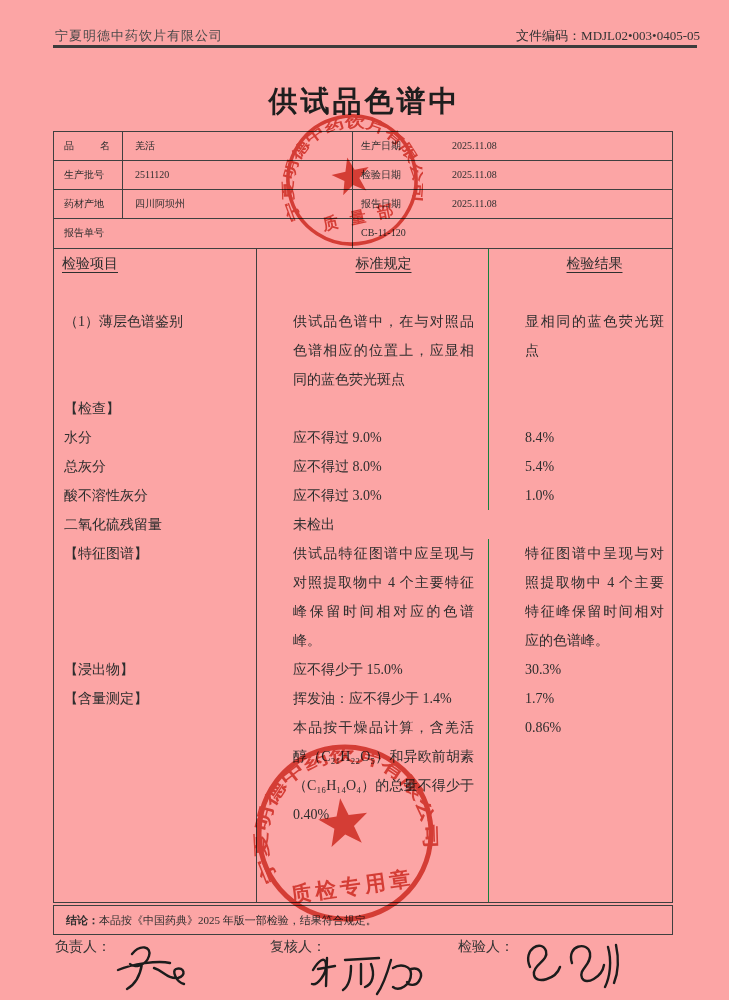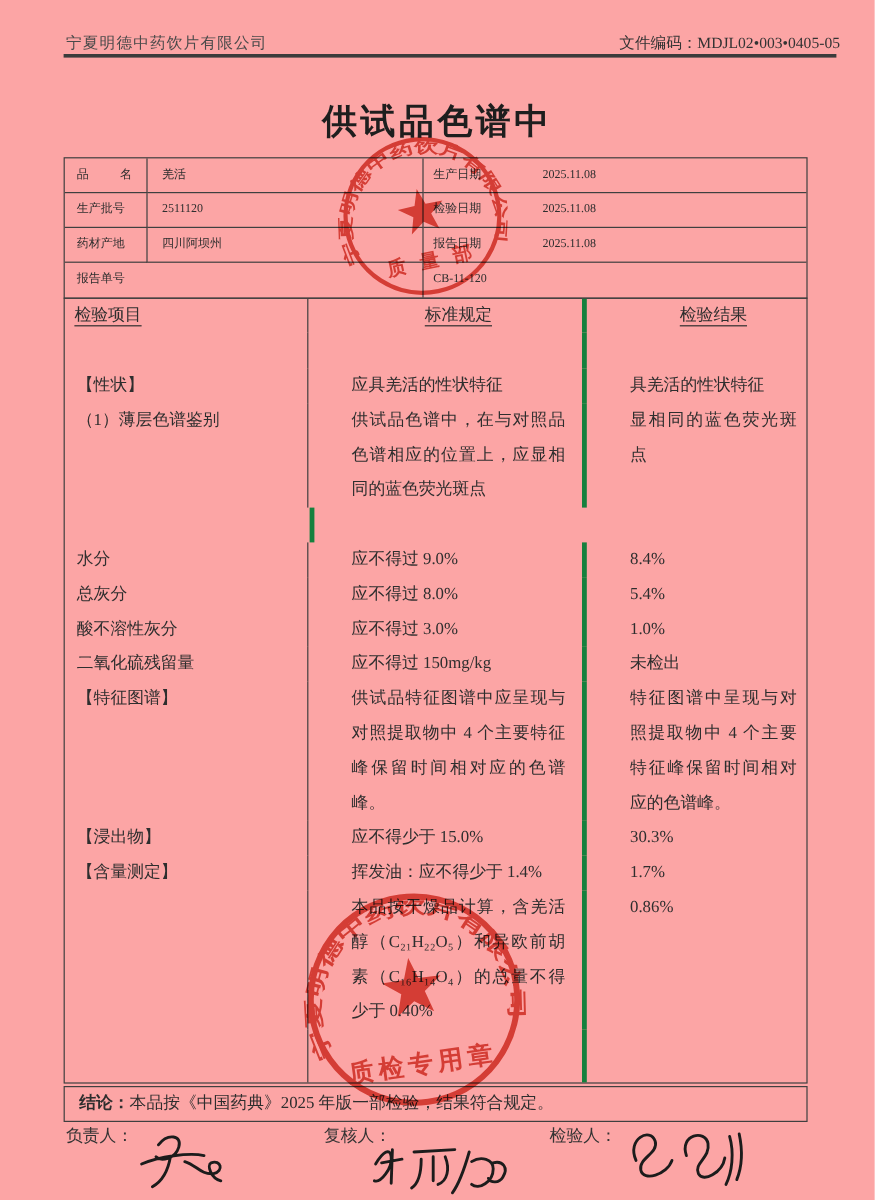--- a/index.html
+++ b/index.html
@@ -27,33 +27,33 @@
   .idlabel { padding-left:8px !important; }
   .idval { padding-left:2px !important; }
   .span2 { grid-column:1 / 3; }
   
   .main-table { position:absolute; left:53px; top:248px; width:620px; height:655px;
                 border:1px solid #3f3f3f; box-sizing:border-box; display:flex; flex-direction:column;
                 font-size:14px; }
   .mrow { display:flex; flex-direction:row; align-items:stretch;gap:24px; }
   .mrow > div { box-sizing:border-box; line-height:29px; }
   .c1 { width:203px; border-right:1px solid #3f3f3f; padding-left:10px; }
-  .c2 { width:208px; border-right:4px solid #15803d; padding:0 14px 0 12px; text-align:justify; }
+  .c2 { width:208px; border-right:1px solid #15803d; padding:0 14px 0 12px; text-align:justify; }
   .c3 { flex:1; padding:0 8px 0 12px; text-align:justify; }
   .mhead { height:28px; }
   .mhead .hc { text-align:center; }
   .mhead span { text-decoration:underline; text-underline-offset:4px; }
   .mhead .c1 { padding-left:8px; }
   .mspacer { height:30px; }
   .r1 { min-height:29px; }
   .r3 { min-height:87px; }
   .mfill { flex:1; }
   
   .conclusion { position:absolute; left:53px; top:905px; width:620px; height:30px; box-sizing:border-box;
-                border:1px solid #3f3f3f; line-height:28px; font-size:14px; padding-left:12px; }
+                border:1px solid #3f3f3f; line-height:28px; font-size:11px; padding-left:12px; }
   .conclusion b { font-weight:bold; }
   .sig-label { position:absolute; top:938px; font-size:14px; color:#333; }
   .sl1 { left:55px; } .sl2 { left:270px; } .sl3 { left:458px; }
   .sig-svg { position:absolute; }
   .sig-svg path { fill:none; stroke:#1c1c1c; stroke-width:2.4; stroke-linecap:round; stroke-linejoin:round; }
   
   .stamp { position:absolute; mix-blend-mode:multiply; opacity:0.82; pointer-events:none; }
   .stamp text { fill:#cf3a2b; font-family:"Liberation Serif","DejaVu Serif",serif; }
 </style>
 </head>
@@ -93,52 +93,47 @@
       <div class="c1"><span>检验项目</span></div>
       <div class="c2 hc"><span>标准规定</span></div>
       <div class="c3 hc"><span>检验结果</span></div>
     </div>
     <div class="mrow mspacer">
         <div class="c1"></div>
         <div class="c2"></div>
         <div class="c3"></div>
       </div>
 
-    <div class="mrow r1">
-      <div class="c1">【性状】</div>
-      <div class="c2">应具羌活的性状特征</div>
-      <div class="c3">具羌活的性状特征</div>
-    </div>
     <div class="mrow r3">
       <div class="c1">（1）薄层色谱鉴别</div>
       <div class="c2">供试品色谱中，在与对照品色谱相应的位置上，应显相同的蓝色荧光斑点</div>
       <div class="c3">显相同的蓝色荧光斑点</div>
     </div>
     <div class="mrow r1">
+      <div class="c1">【检查】</div>
       <div class="c2"></div>
       <div class="c3"></div>
     </div>
     <div class="mrow r1">
       <div class="c1">水分</div>
       <div class="c2">应不得过 9.0%</div>
       <div class="c3">8.4%</div>
     </div>
     <div class="mrow r1">
       <div class="c1">总灰分</div>
       <div class="c2">应不得过 8.0%</div>
       <div class="c3">5.4%</div>
     </div>
     <div class="mrow r1">
       <div class="c1">酸不溶性灰分</div>
       <div class="c2">应不得过 3.0%</div>
       <div class="c3">1.0%</div>
     </div>
     <div class="mrow r1">
       <div class="c1">二氧化硫残留量</div>
-      <div class="c2">应不得过 150mg/kg</div>
       <div class="c3">未检出</div>
     </div>
     <div class="mrow r3">
       <div class="c1">【特征图谱】</div>
       <div class="c2">供试品特征图谱中应呈现与对照提取物中 4 个主要特征峰保留时间相对应的色谱峰。</div>
       <div class="c3">特征图谱中呈现与对照提取物中 4 个主要特征峰保留时间相对应的色谱峰。</div>
     </div>
     <div class="mrow r1">
       <div class="c1">【浸出物】</div>
       <div class="c2">应不得少于 15.0%</div>

